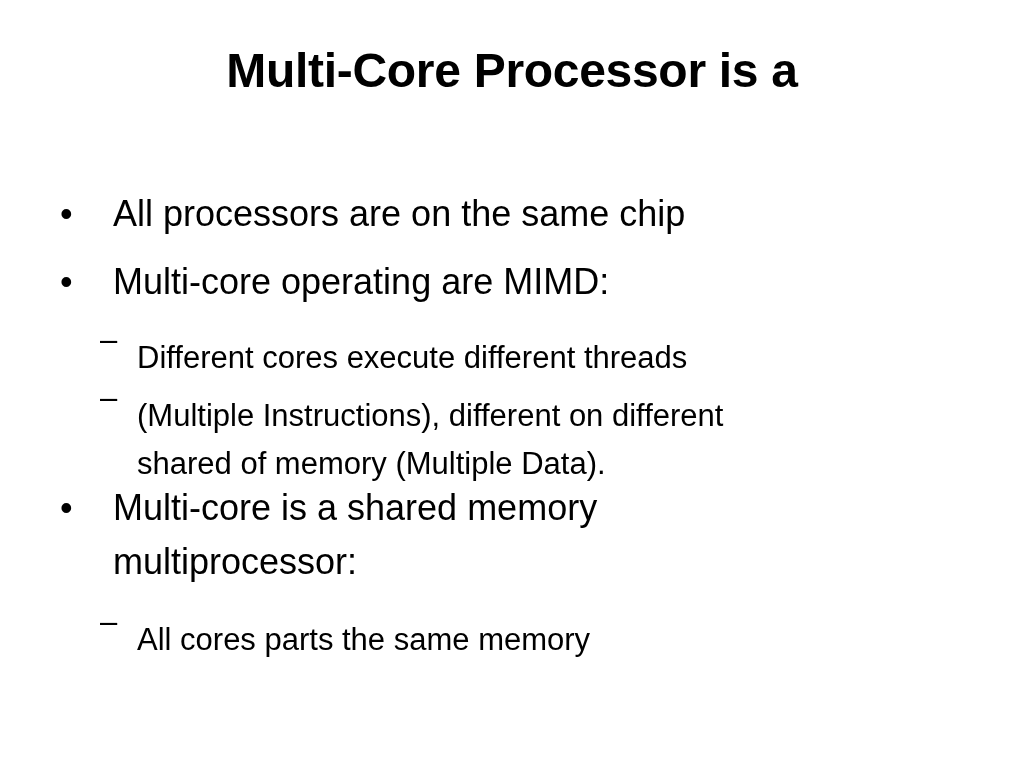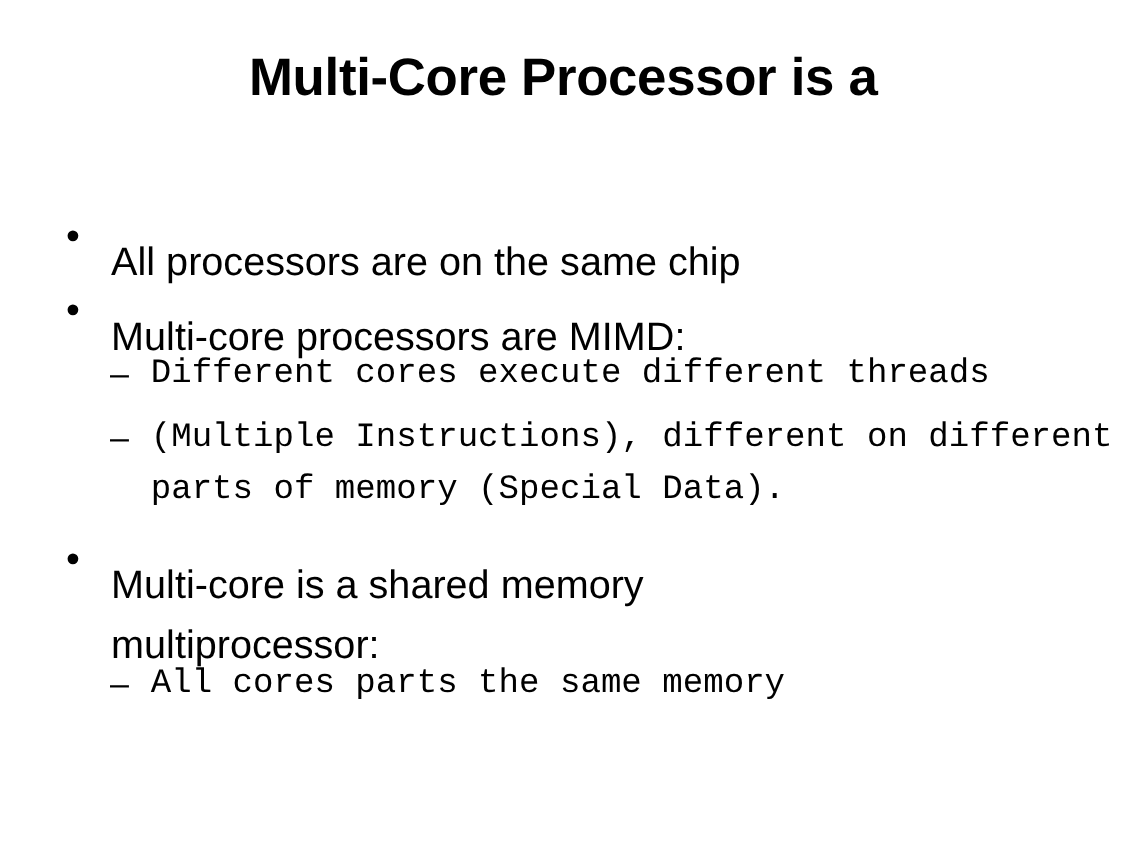--- a/index.html
+++ b/index.html
@@ -47,75 +47,73 @@
       white-space: nowrap;
     }
     .bullet .marker {
       position: absolute;
       left: 0;
       top: 0;
       width: 30px;
     }
     .bullet .text {
       position: absolute;
-      left: 41px;
+      left: 53px;
       top: 0;
-      margin-top: 24px;
     }
     .sub {
       position: absolute;
       left: 100px;
       font-size: 31px;
       line-height: 48px;
       white-space: nowrap;
     }
     .sub .marker {
       position: absolute;
       left: 0;
       top: 0;
     }
     .sub .text {
       position: absolute;
       left: 37px;
-      top: 0;
-      font-family: Liberation Mono, monospace;
+      top: 18px;
     }
   </style>
 </head>
 <body>
 
 <div class="slide">
 
   <div class="title">
     <span class="line">Multi-Core Processor is a</span>
   </div>
 
   <div class="body">
 
     <div class="bullet" style="top:192px;">
       <span class="marker">•</span>
       <span class="text">All processors are on the same chip</span>
     </div>
 
     <div class="bullet" style="top:260px;">
       <span class="marker">•</span>
-      <span class="text">Multi-core processors are MIMD:</span>
+      <span class="text">Multi-core operating are MIMD:</span>
     </div>
 
     <div class="sub" style="top:316px;">
       <span class="marker">–</span>
       <span class="text">Different cores execute different threads</span>
     </div>
 
     <div class="sub" style="top:374px;">
       <span class="marker">–</span>
       <span class="text">(Multiple Instructions), different on different</span>
     </div>
     <div class="sub" style="top:422px;">
-      <span class="text">parts of memory (Special Data).</span>
+      <span class="text">shared of memory (Multiple Data).</span>
     </div>
 
     <div class="bullet" style="top:486px;">
       <span class="marker">•</span>
       <span class="text">Multi-core is a shared memory</span>
     </div>
     <div class="bullet" style="top:540px;">
       <span class="text">multiprocessor:</span>
     </div>
 

